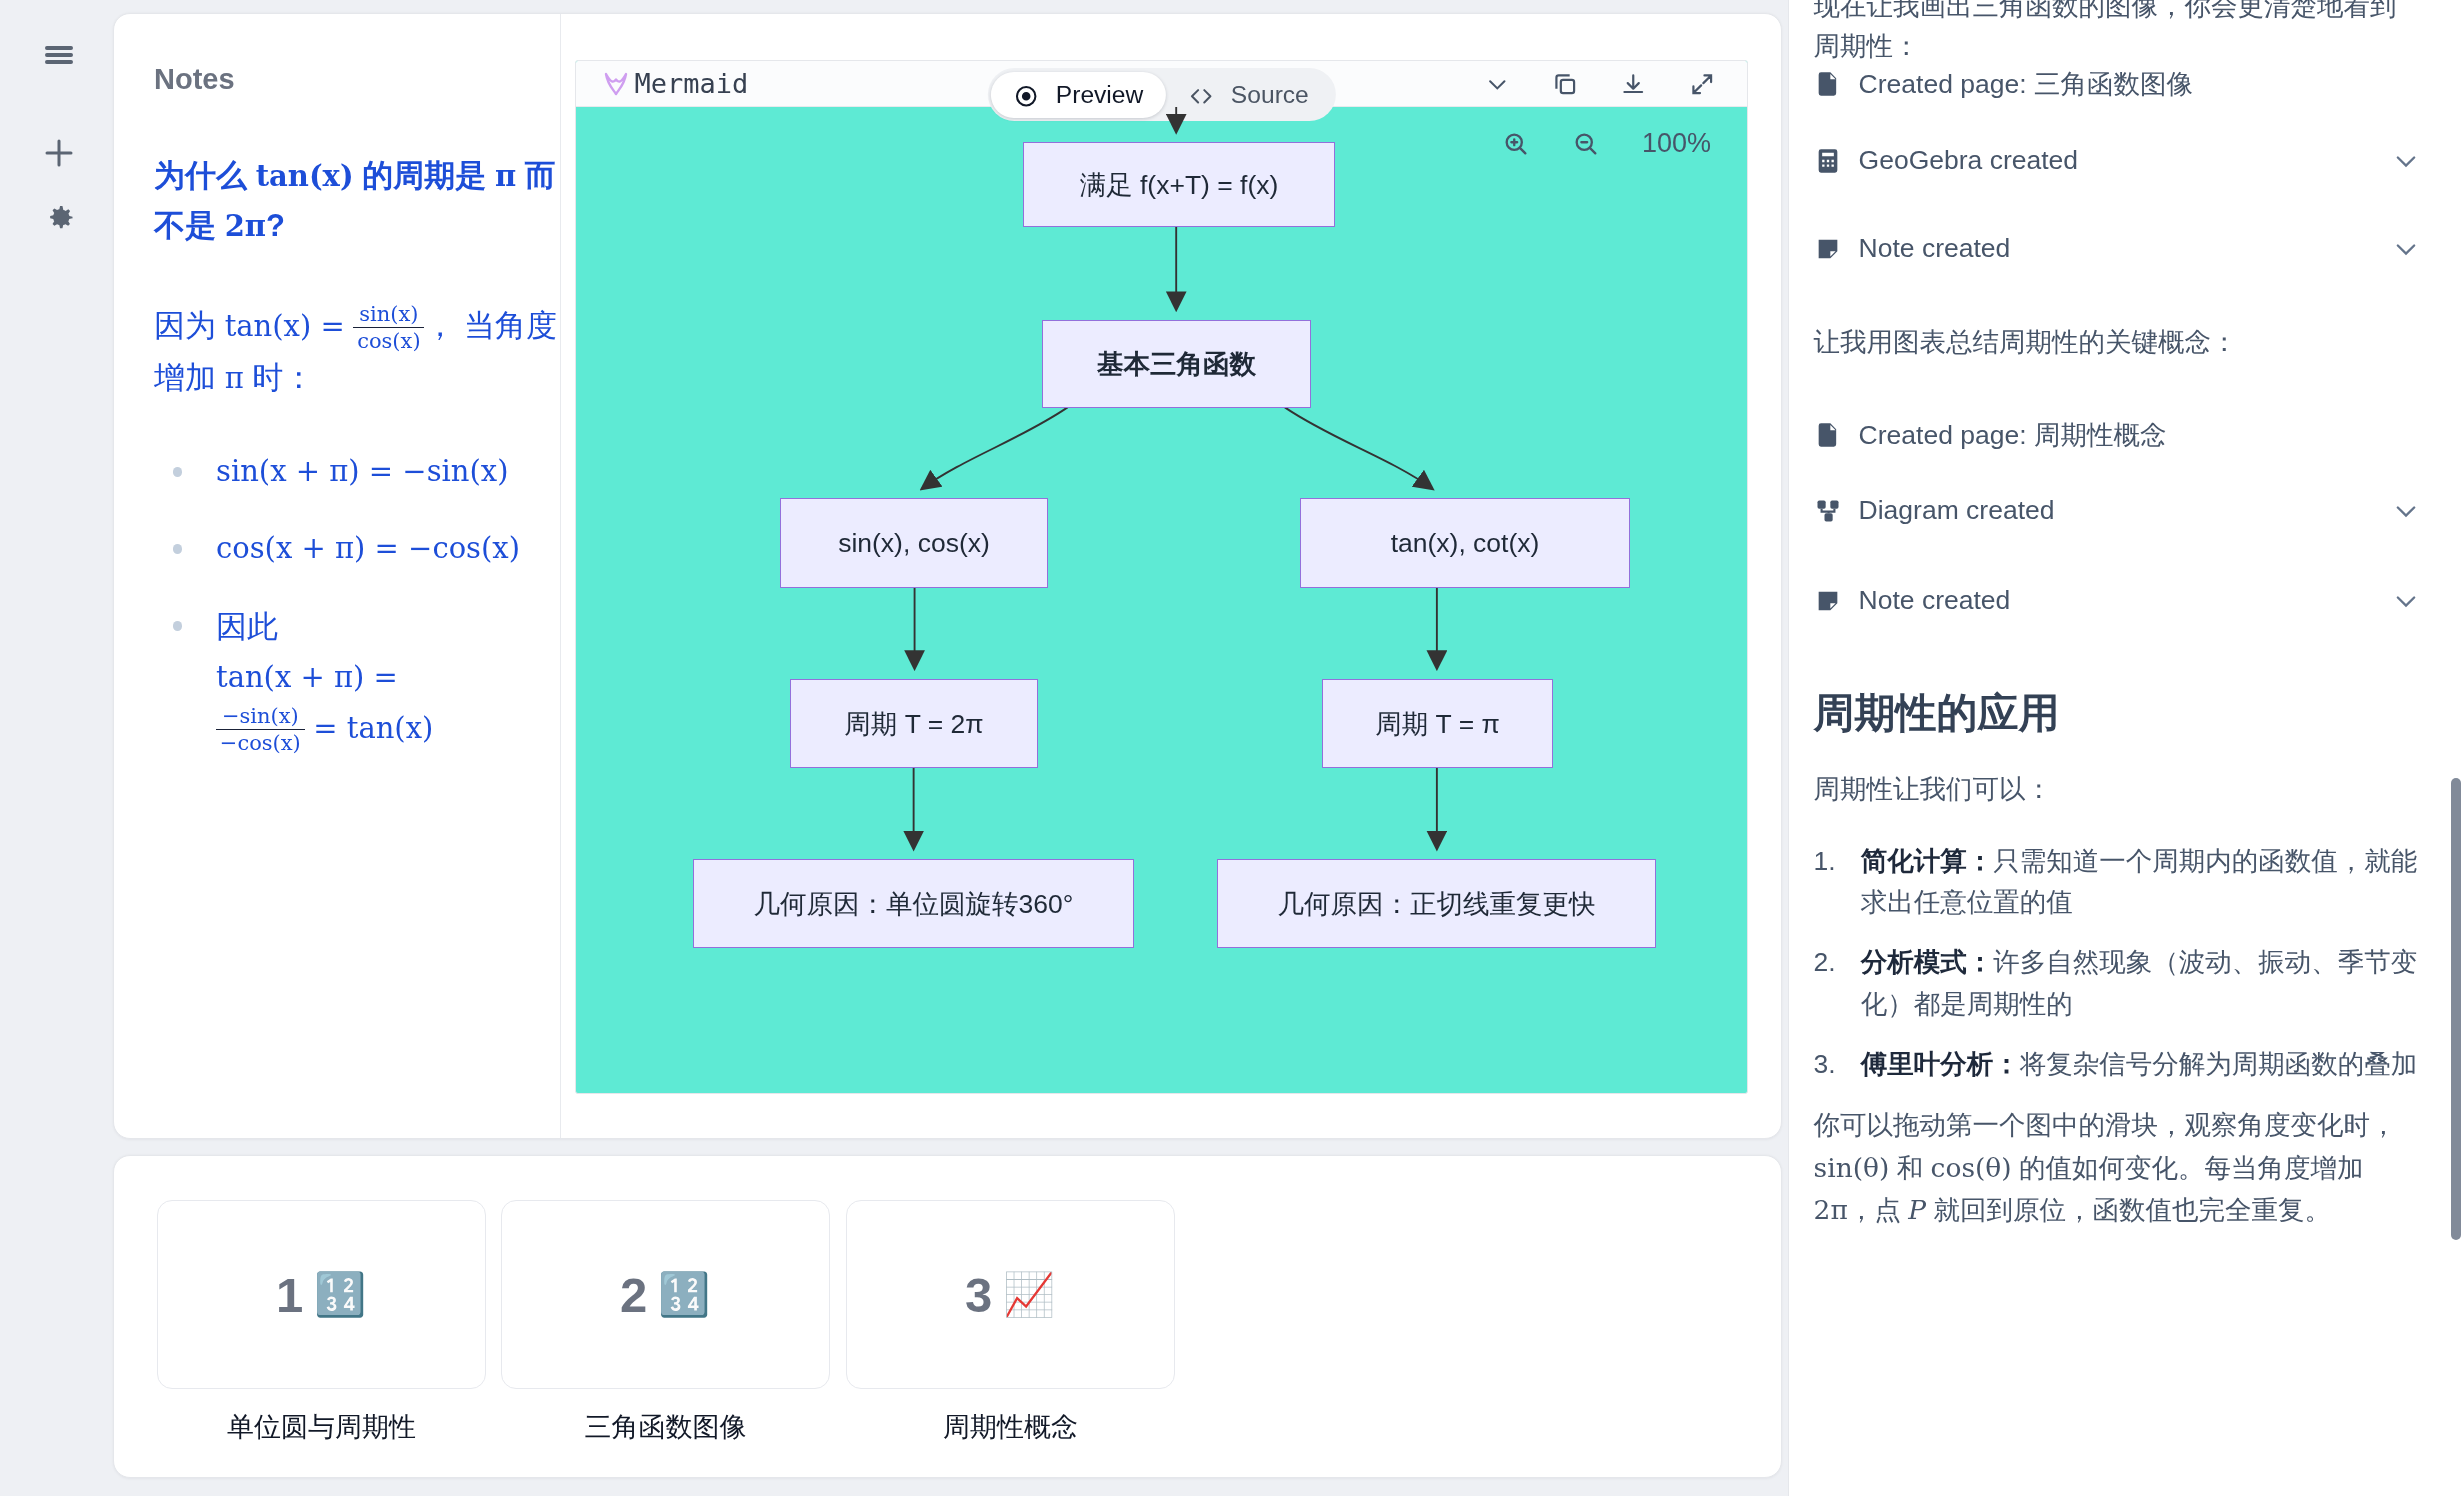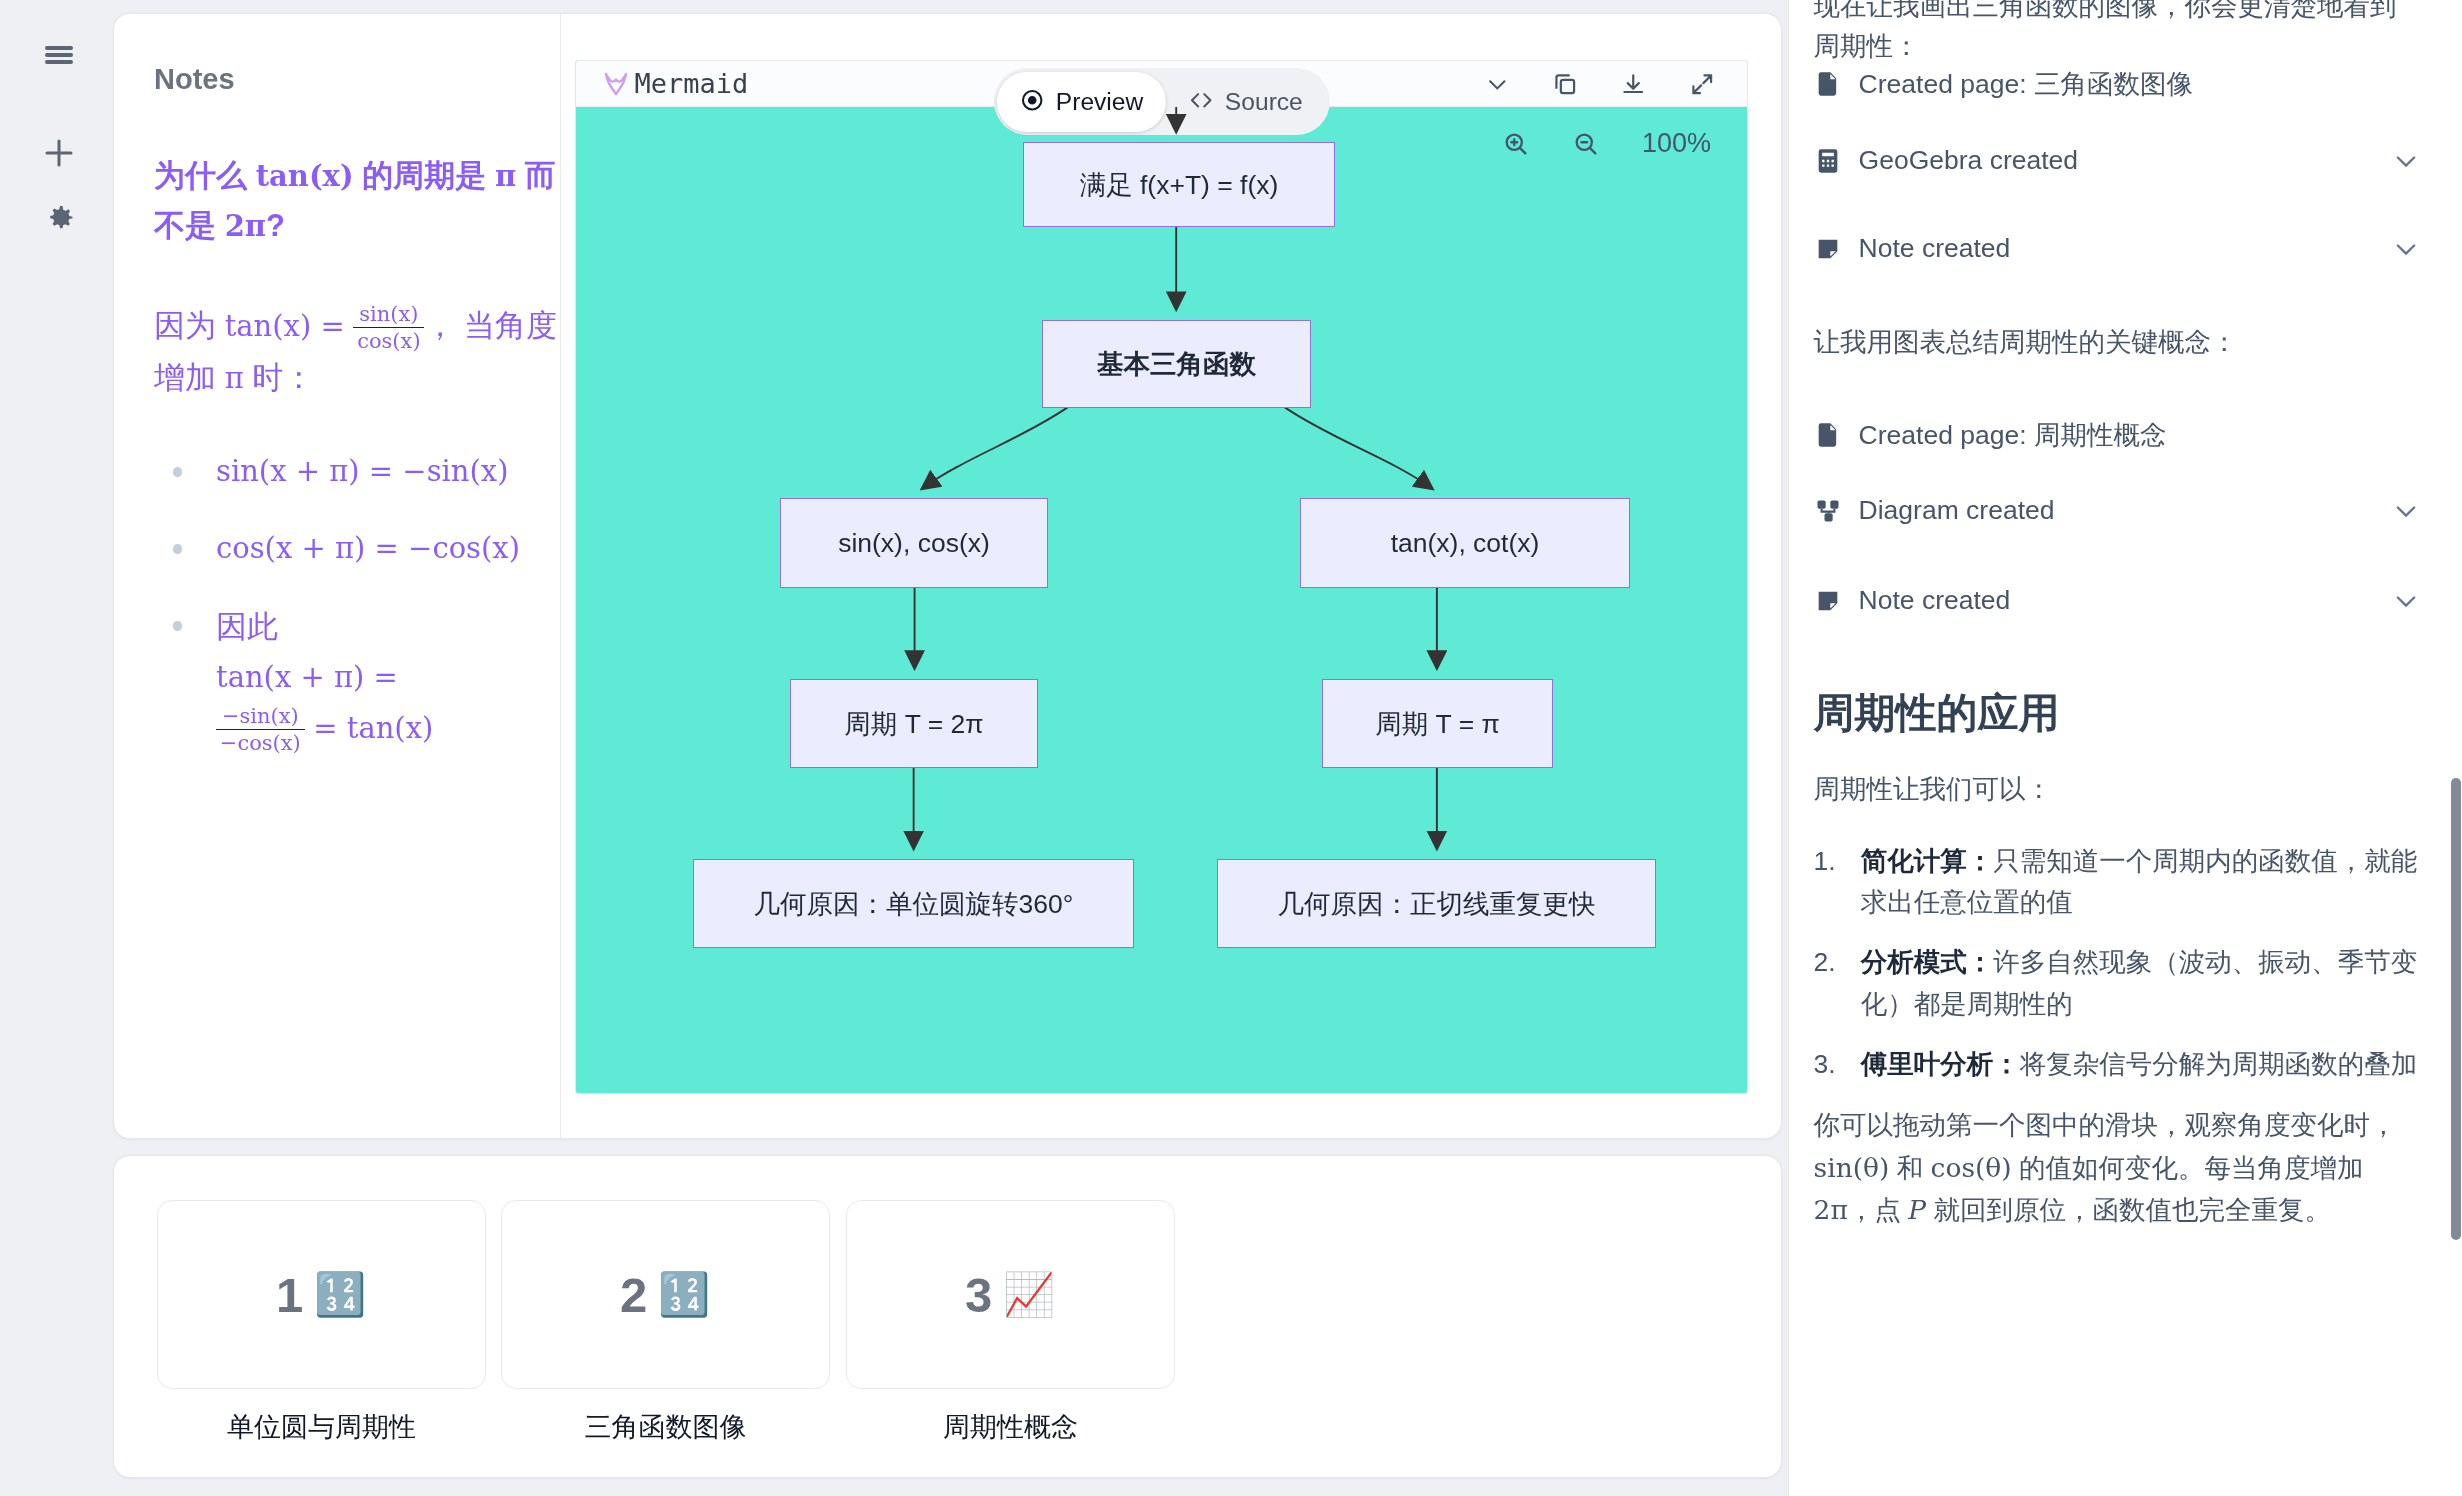--- a/index.html
+++ b/index.html
@@ -12,38 +12,38 @@
   .hamburger span { display:block; width:28px; height:3.3px; background:#5b6573; border-radius:1.9px; margin:3.8px 0; }
 
   
   .card { position:absolute; background:#fff; border:0.9px solid #e5e7eb; border-radius:17px; box-shadow:0 0.9px 2.8px rgba(16,24,40,.05); }
   .card-main { left:113px; top:13.2px; width:1669px; height:1126px; }
   .card-pages { left:113px; top:1155px; width:1669px; height:323px; }
 
   
   .notes { position:absolute; left:40px; top:0; width:406px; height:100%; }
   .notes-title { margin-top:49px; font-size:29px; font-weight:bold; color:#6b7280; }
-  .notes-body { margin-top:55px; font-size:31px; line-height:1.62; color:#8b5cf6; }
+  .notes-body { margin-top:55px; font-size:31px; line-height:1.62; color:#1d4ed8; }
   .math { font-family:"DejaVu Serif", serif; font-size:29px; }
   .notes-q { font-weight:bold; }
   .notes-p2 { margin-top:49px; }
   .frac { display:inline-block; vertical-align:middle; text-align:center; font-family:"DejaVu Serif", serif; font-size:21px; line-height:1.15; }
   .frac .num { display:block; border-bottom:1.5px solid #1a2238; padding:0 3.8px 0.9px; }
   .frac .den { display:block; padding:0.9px 3.8px 0; }
   .notes-ul { margin-top:45px; list-style:none; }
   .notes-ul li { position:relative; padding-left:62px; margin-bottom:30px; }
   .notes-ul li::before { content:""; position:absolute; left:19px; top:19px; width:9.4px; height:9.4px; border-radius:50%; background:#c3cfdd; }
   .vdiv { position:absolute; left:446px; top:0; width:0.9px; height:100%; background:#e8eaee; }
 
   
   .mpanel { position:absolute; left:461px; top:46px; width:1173px; height:1034px; border:0.9px solid #e5e7eb; border-radius:3px; background:#5eead4; overflow:hidden; }
   .mheader { position:relative; height:46px; background:#fbfcfd; border-bottom:0.9px solid #e8eaed; display:flex; align-items:center; }
   .mtitle { display:flex; align-items:center; gap:3.8px; margin-left:24.6px; font-family:"DejaVu Sans Mono", monospace; font-size:27px; color:#374151; }
   .toggle { position:absolute; left:50%; top:6.6px; transform:translateX(-50%); display:flex; background:#eff1f4; border-radius:944px; padding:3.8px; }
-  .tbtn { display:flex; align-items:flex-start; gap:11px; font-size:24.6px; color:#4b5563; padding:16px 23px; border-radius:944px; cursor:pointer; }
+  .tbtn { display:flex; align-items:flex-end; gap:17px; font-size:24.6px; color:#4b5563; padding:9px 23px; border-radius:944px; cursor:pointer; }
   .tbtn.active { background:#fff; color:#111827; box-shadow:0 0.9px 3.8px rgba(16,24,40,.18); }
   .hicons { position:absolute; right:32px; top:0; height:46px; display:flex; align-items:center; gap:42px; color:#475569; }
   .hicons svg { cursor:pointer; }
   .mbody { position:relative; width:100%; height:987px; }
   .zoomctl { position:absolute; right:36px; top:21px; display:flex; align-items:center; gap:42px; color:#475569; font-size:27px; z-index:5; }
   .node { position:absolute; background:#ECECFF; border:1.5px solid #9370DB; display:flex; align-items:center; justify-content:center; font-size:26.5px; color:#1f2937; text-align:center; }
   .edges { position:absolute; left:0; top:0; }
 
   
   .pagecard { position:absolute; top:44px; width:329px; height:189px; background:#fff; border:0.9px solid #e7e9ee; border-radius:15px; cursor:pointer; display:flex; align-items:center; justify-content:center; gap:11.3px; }

